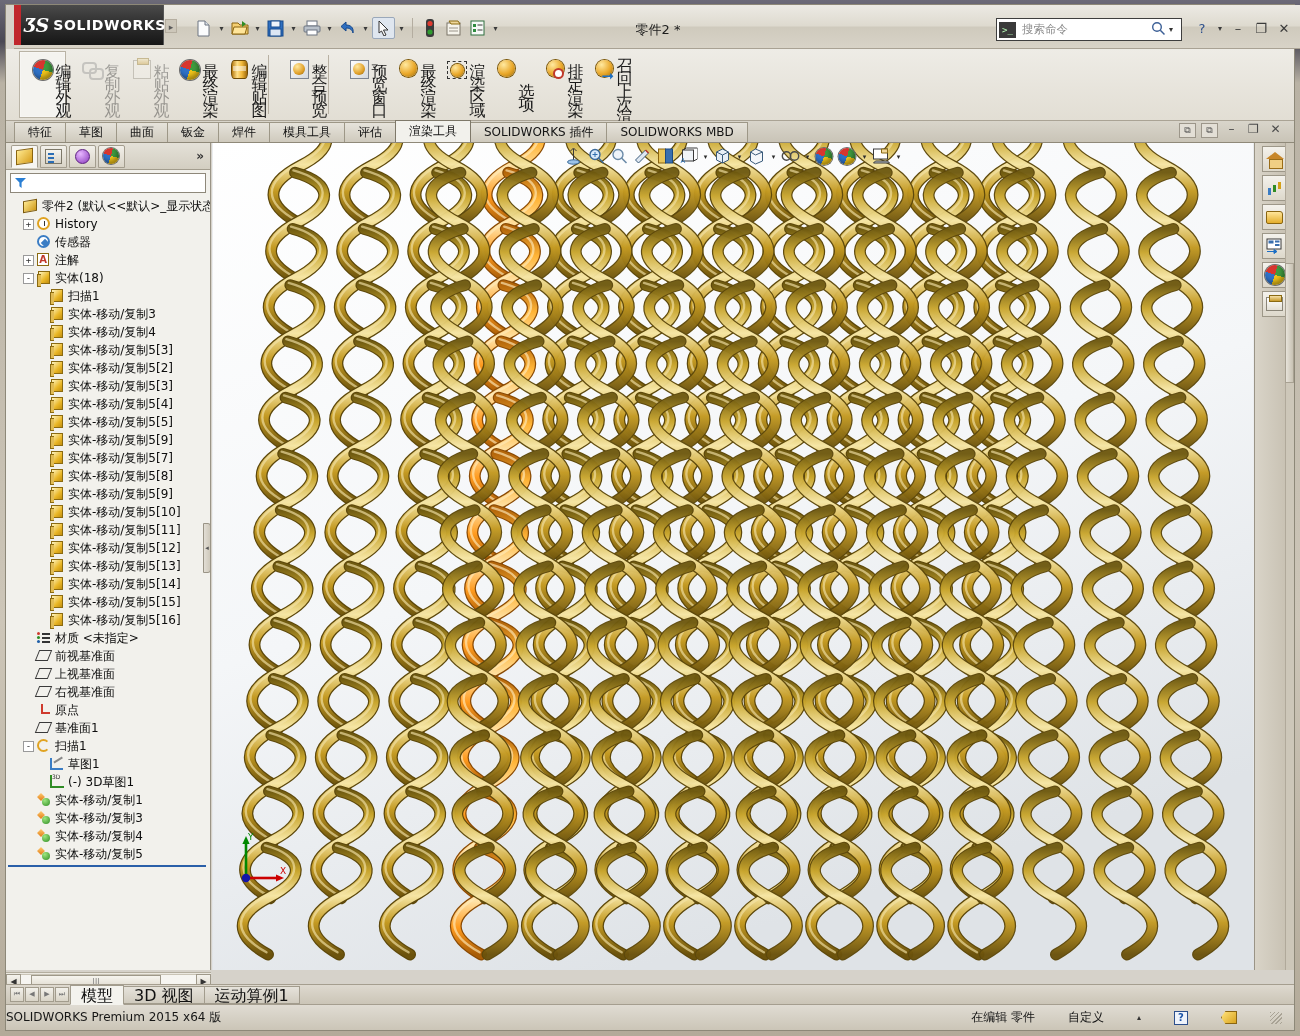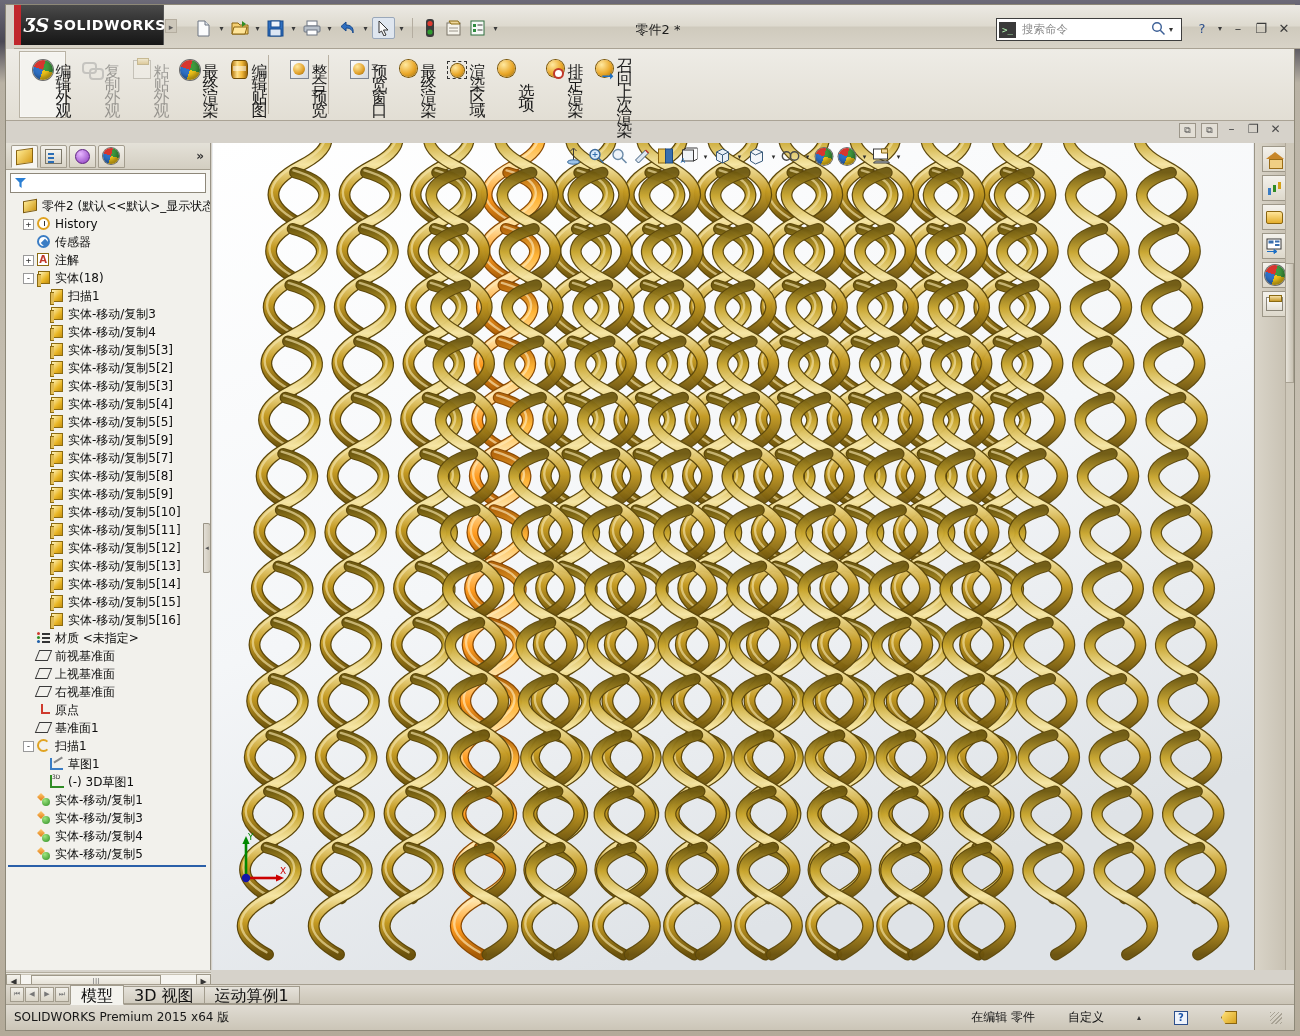--- a/index.html
+++ b/index.html
@@ -295,21 +295,21 @@
     border:1px solid #a29c8d;font-size:7px;text-align:center;line-height:13px;color:#777;margin-right:1px;}
   .dtab{height:18px;line-height:17px;padding:0 10px;font-size:16px;color:#111;
     background:linear-gradient(180deg,#e6e3db,#d0cbbe);border:1px solid #a29c8d;margin-right:-1px;}
   .dtab.active{background:#f4f3ee;height:20px;line-height:19px;border-bottom-color:#f4f3ee;position:relative;z-index:2;}
   .statusbar {
     position:absolute; left:0; bottom:0; width:100%; height:26px;
     background:linear-gradient(180deg,#e0dcd3,#cbc5b7);
     border-top:1px solid #a59e8f; display:flex; align-items:center;
     font-size:12px; color:#161616;
   }
-  .sb-left{padding-left:8px;}
+  .sb-left{padding-left:0;}
   .sb-right{margin-left:auto;display:flex;align-items:center;gap:33px;padding-right:12px;}
   .sb-help{width:14px;height:14px;border:1px solid #2c4f8c;color:#1b54a8;font-size:10px;
     text-align:center;line-height:12px;background:#eef3fb;font-weight:bold;}
   .sb-tag{width:16px;height:13px;background:linear-gradient(135deg,#ffe27a,#d9a41f);
     border:1px solid #8a6510;clip-path:polygon(0 50%,28% 0,100% 0,100% 100%,28% 100%);}
   .sb-grip{width:12px;height:12px;background:
     repeating-linear-gradient(135deg,#a9a395 0 1px,transparent 1px 3px);}
   .sb-caret{font-size:8px;color:#333;}
 </style>
 </head>
@@ -492,20 +492,32 @@
         </div>
         <div class="rb-item">
           <div class="rb-ico">
             <div class="goldball"></div>
             <div class="arrowico">➞</div>
           </div>
           <div class="rb-label">召回上次渲染</div>
         </div>
       </div>
 
+  <div class="cmdtabs" id="cmdtabs">
+        <div class="cmdtab">特征</div>
+        <div class="cmdtab">草图</div>
+        <div class="cmdtab">曲面</div>
+        <div class="cmdtab">钣金</div>
+        <div class="cmdtab">焊件</div>
+        <div class="cmdtab">模具工具</div>
+        <div class="cmdtab">评估</div>
+        <div class="cmdtab active">渲染工具</div>
+        <div class="cmdtab">SOLIDWORKS 插件</div>
+        <div class="cmdtab">SOLIDWORKS MBD</div>
+      </div>
   <div class="doc-winctrl">
     <span>⧉</span>
     <span>⧉</span>
     <span class="plain">–</span>
     <span class="plain">❐</span>
     <span class="plain">✕</span>
   </div>
 
   <div class="leftpanel">
     <div class="lp-tabs">

